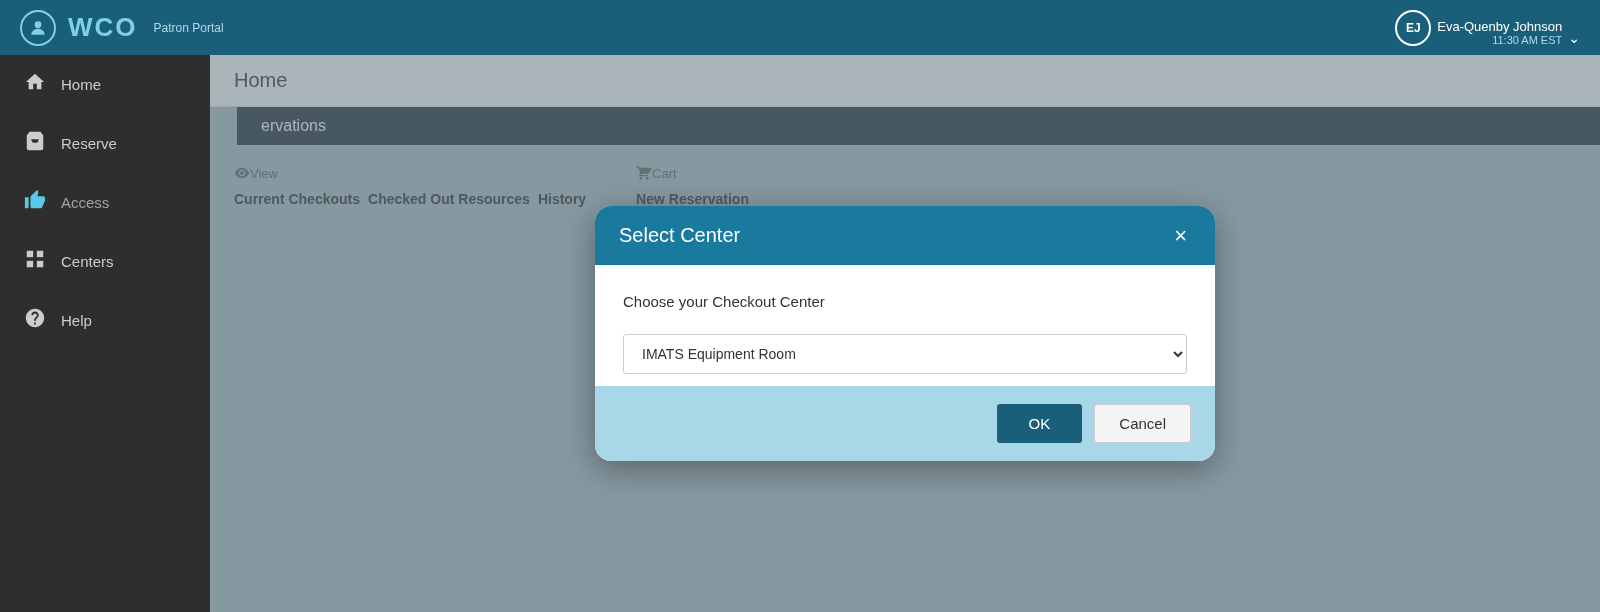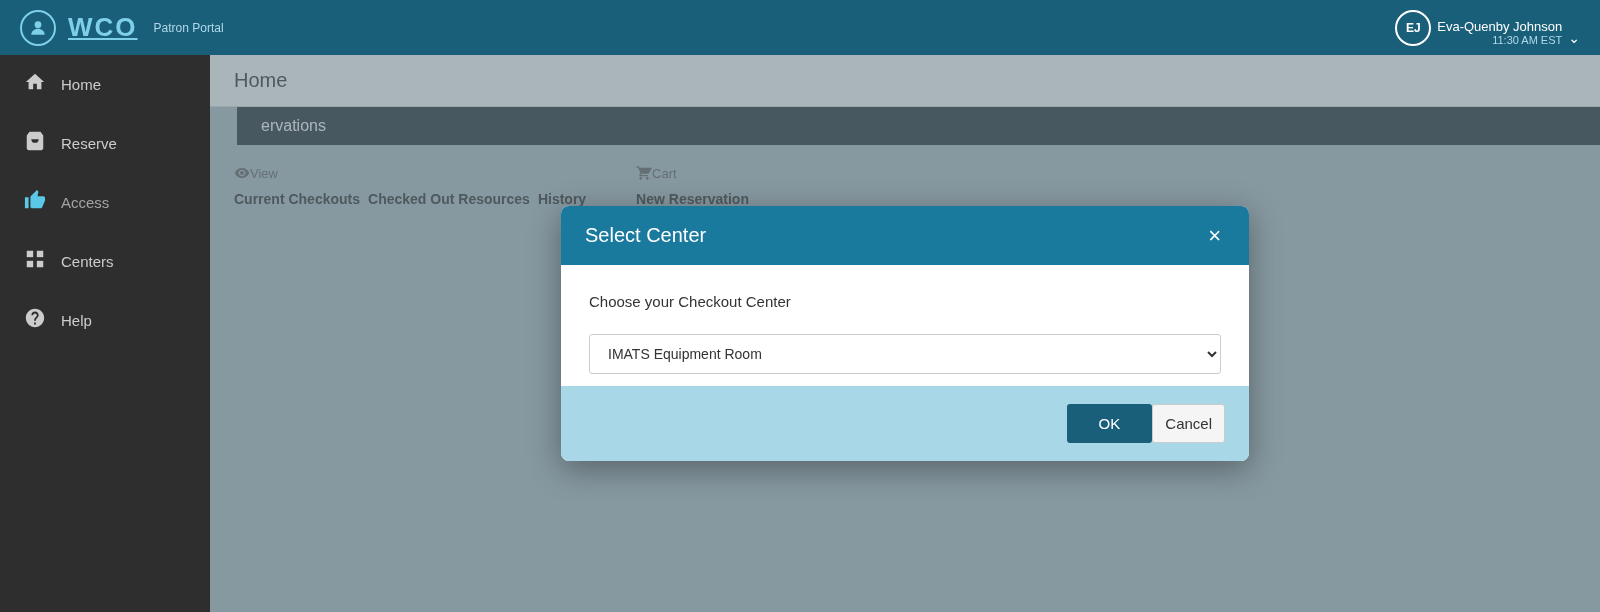--- a/index.html
+++ b/index.html
@@ -174,22 +174,22 @@
       background: rgba(100, 120, 130, 0.55);
       z-index: 10;
       display: flex;
       align-items: center;
       justify-content: center;
     }
 
     
     .dialog {
       background: #fff;
-      border-radius: 8px;
-      width: 688px;
+      border-radius: 16px;
+      width: 620px;
       overflow: hidden;
       box-shadow: 0 8px 32px rgba(0,0,0,0.35);
     }
     .dialog-header {
       background-color: #1a7a9e;
       padding: 18px 24px;
       display: flex;
       align-items: center;
       justify-content: space-between;
     }
@@ -226,48 +226,48 @@
       color: #333;
       appearance: auto;
       cursor: pointer;
       outline: none;
     }
     .dialog-footer {
       background-color: #a8d8e8;
       padding: 18px 24px;
       display: flex;
       justify-content: flex-end;
+      gap: 12px;
     }
     .btn-ok {
       background-color: #1a5f7a;
       color: #fff;
       border: none;
       padding: 10px 32px;
       font-size: 15px;
       border-radius: 3px;
       cursor: pointer;
       font-weight: 500;
     }
     .btn-cancel {
       background-color: #f5f5f5;
       color: #333;
       border: 1px solid #ccc;
-      padding: 10px 12px;
+      padding: 10px 24px;
       font-size: 15px;
       border-radius: 3px;
       cursor: pointer;
     }
 
     
     .wco-letters {
       color: #7ecfea;
       font-size: 26px;
       font-weight: 900;
       letter-spacing: 2px;
-      text-decoration: underline;
     }
   </style>
 </head>
 <body>
 
 <div class="top-nav">
   <div class="top-nav-left">
     <div class="logo-icon">
       <svg width="20" height="20" viewBox="0 0 24 24" fill="#7ecfea">
         <circle cx="12" cy="8" r="4"></circle>

